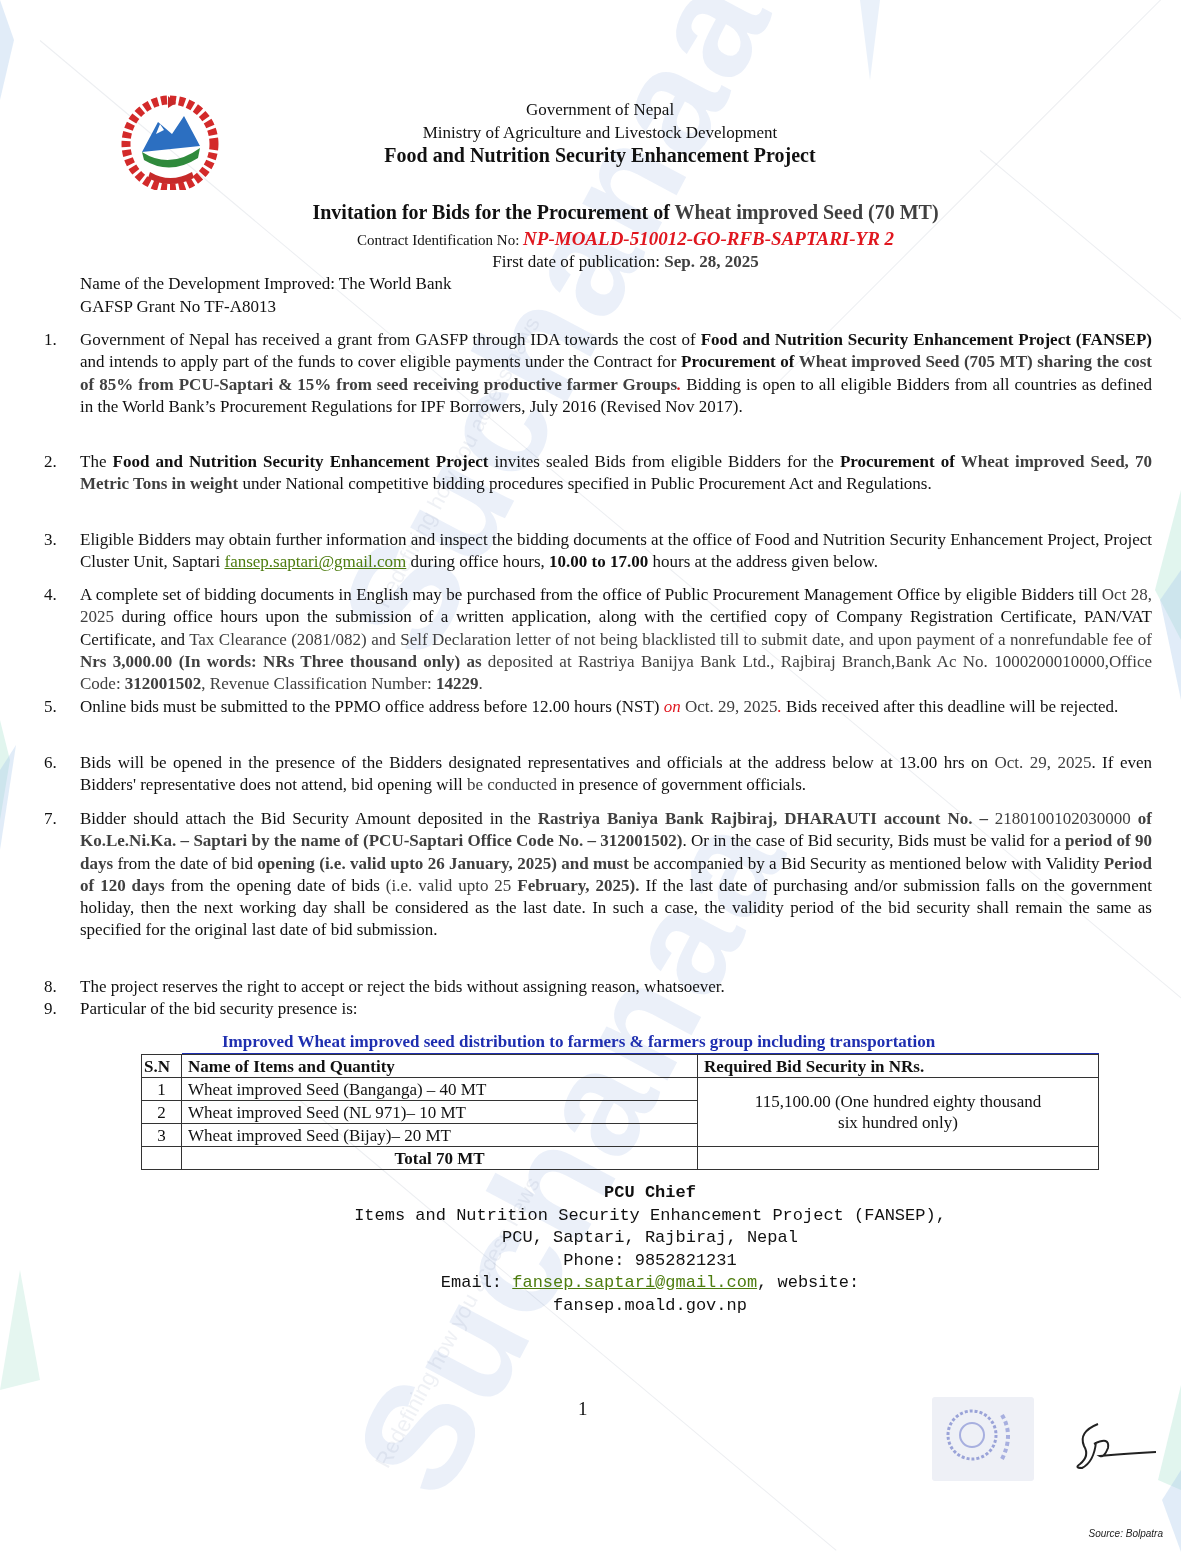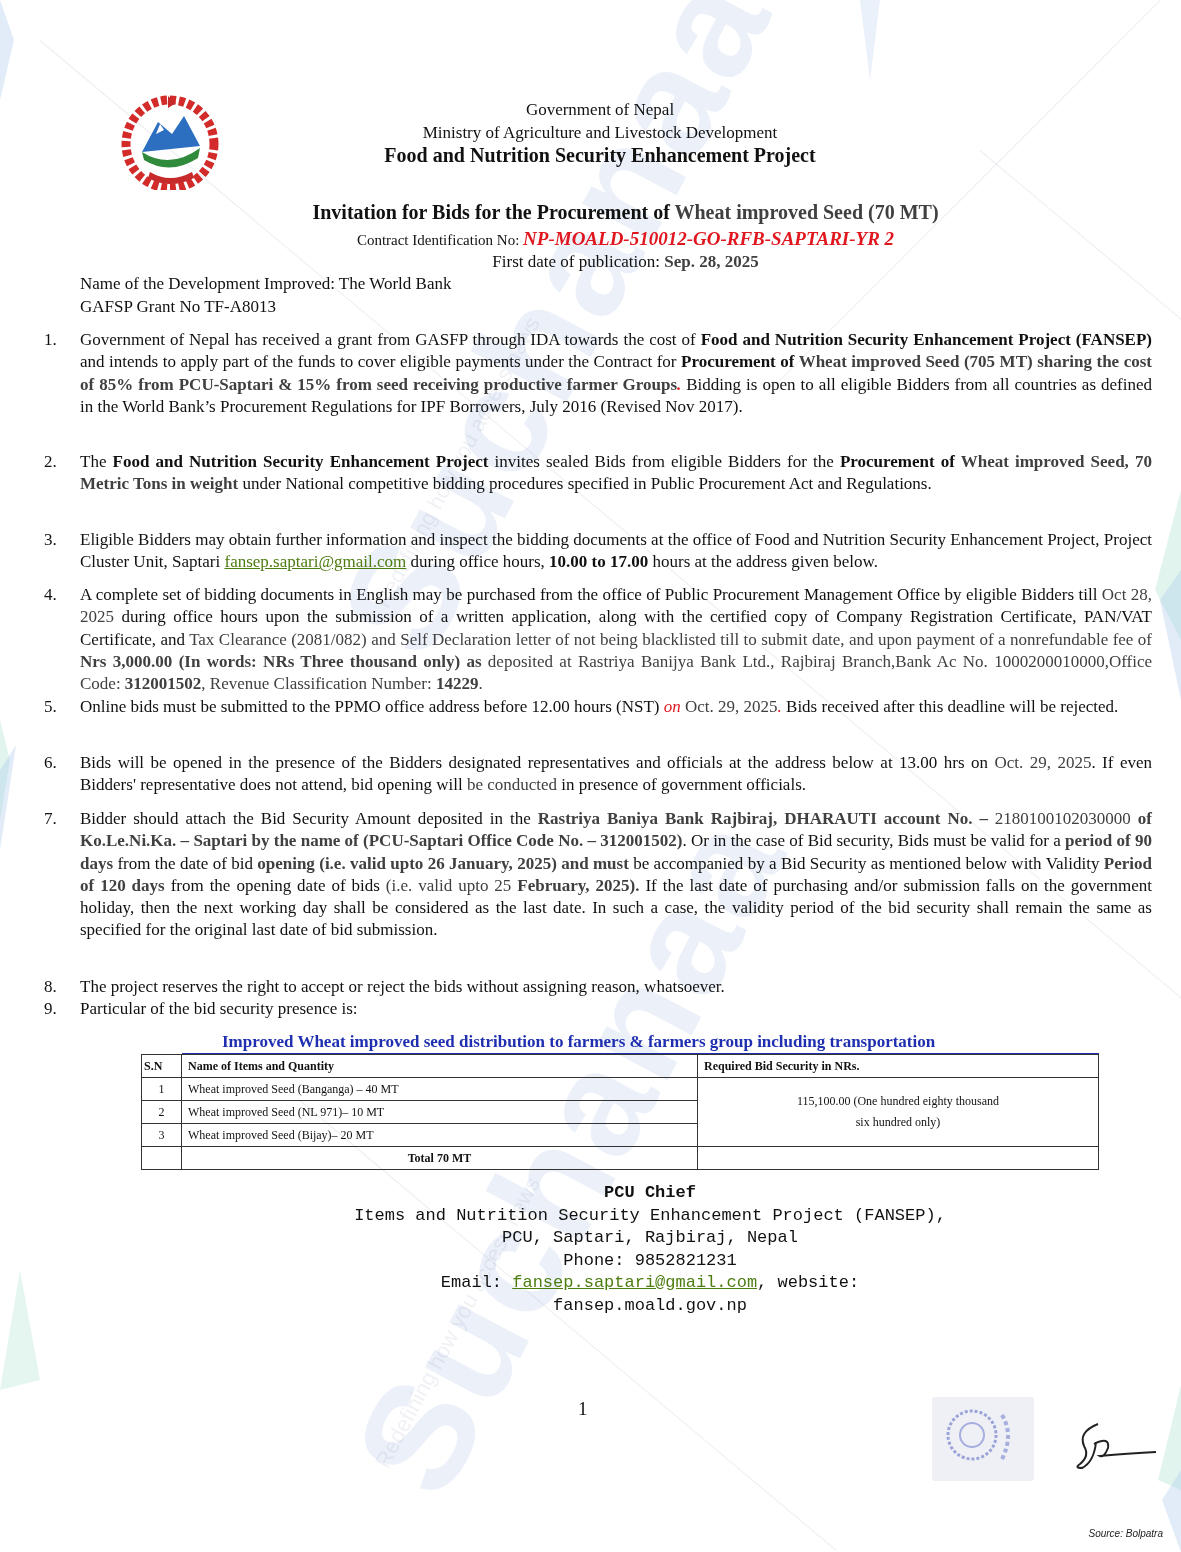--- a/index.html
+++ b/index.html
@@ -35,21 +35,21 @@
   
   .list { position: absolute; left: 44px; width: 1108px; font-size: 17px; line-height: 22.3px; }
   .item { position: absolute; left: 0; width: 1108px; }
   .item .num { position: absolute; left: 0; top: 0; width: 30px; }
   .item .txt { margin-left: 36px; text-align: justify; }
   a.link { color: #4d7c0f; text-decoration: underline; margin-top: 28px; }
 
   
   .tbl-caption { position: absolute; left: 222px; top: 1032px; font-size: 17px; font-weight: bold; color: #1f2fb0; white-space: nowrap; }
   .tbl-blueline { position: absolute; left: 182px; top: 1053px; width: 917px; height: 2px; background: #1f2fb0; }
-  table.bid { position: absolute; left: 141px; top: 1054px; width: 958px; border-collapse: collapse; font-size: 12px; line-height: 21px; }
+  table.bid { position: absolute; left: 141px; top: 1054px; width: 958px; border-collapse: collapse; font-size: 17px; line-height: 21px; }
   table.bid td, table.bid th { border: 1px solid #333; padding: 0 6px; height: 22px; vertical-align: middle; }
   table.bid th { text-align: left; font-weight: bold; }
   table.bid td.c { text-align: center; }
 
   
   .sign { position: absolute; left: 350px; width: 600px; top: 1182px; text-align: center; font-size: 17px; line-height: 22.5px; font-family: Liberation Mono, monospace; }
   .pageno { position: absolute; left: 578px; top: 1398px; font-size: 19px; }
   .stamp { position: absolute; left: 932px; top: 1397px; width: 102px; height: 84px; background: #eef0f6; border-radius: 3px; }
   .signature { position: absolute; left: 1070px; top: 1412px; width: 90px; height: 60px; }
   .source { position: absolute; right: 18px; top: 1528px; font-family: "Liberation Sans", "DejaVu Sans", sans-serif; font-style: italic; font-size: 10px; color: #222; text-align: center; }

